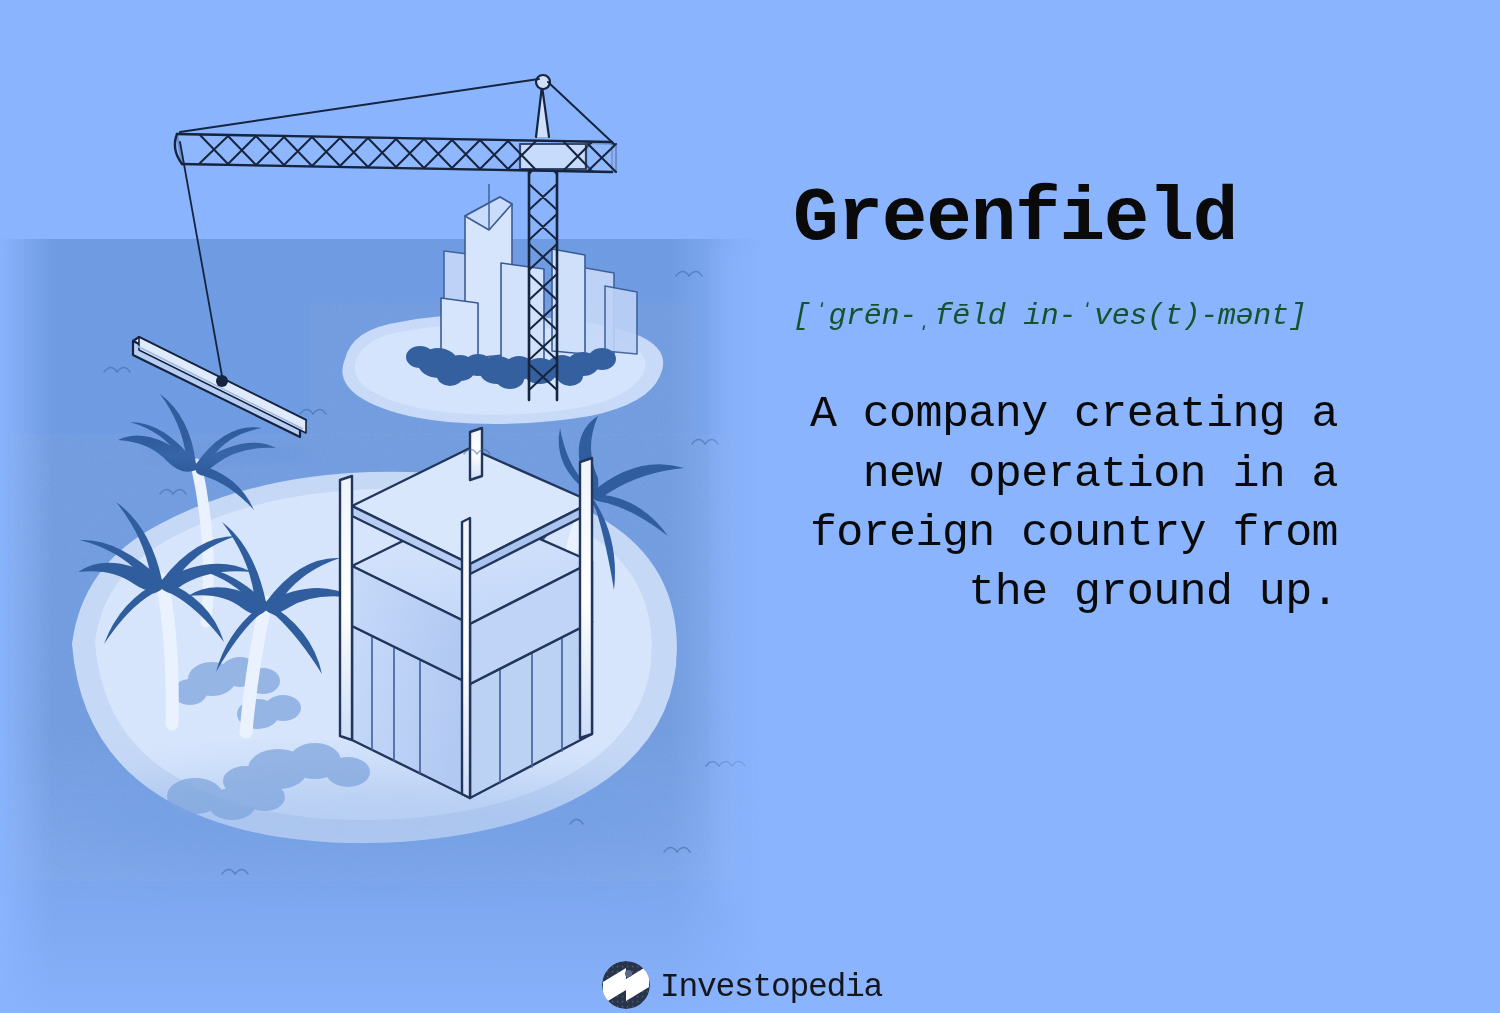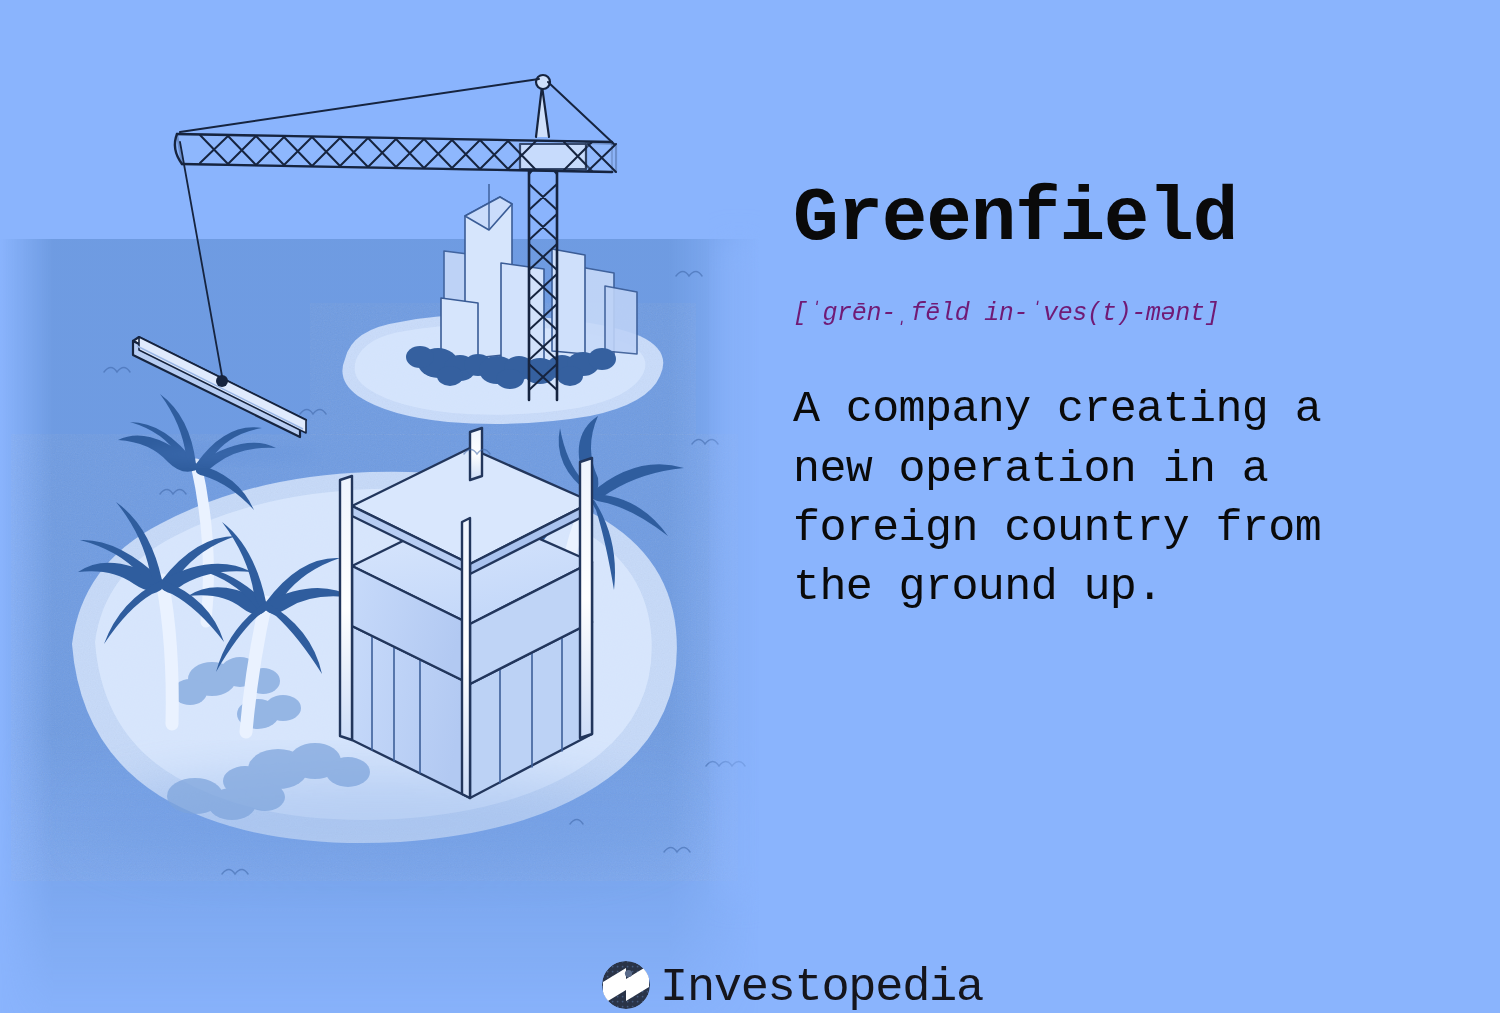--- a/index.html
+++ b/index.html
@@ -36,47 +36,48 @@
     font-size: 76px;
     font-weight: 700;
     line-height: 1.20;
     color: #0a0a0a;
     letter-spacing: -1.2px;
     margin: 0;
     white-space: pre-line;
   }
   .pron {
     margin: 34px 0 0 0;
-    font-size: 25px;
+    font-size: 30px;
     font-style: italic;
     font-weight: 500;
-    color: #701a75;
+    color: #14532d;
     letter-spacing: -0.3px;
   }
   .definition {
     margin: 52px 0 0 0;
     font-size: 45px;
     font-weight: 400;
     line-height: 1.32;
     color: #0a0a0a;
     letter-spacing: -0.6px;
     width: 545px;
+    text-align: right;
   }
 
   
   #logo {
     position: absolute;
     left: 601px;
     top: 936px;
     display: flex;
     align-items: center;
     gap: 9px;
   }
   #logo-word {
-    font-size: 47px;
+    font-size: 33px;
     font-weight: 500;
     color: #15151c;
     letter-spacing: -1.3px;
     line-height: 1;
   }
 </style>
 </head>
 <body>
 
 <div id="page">

